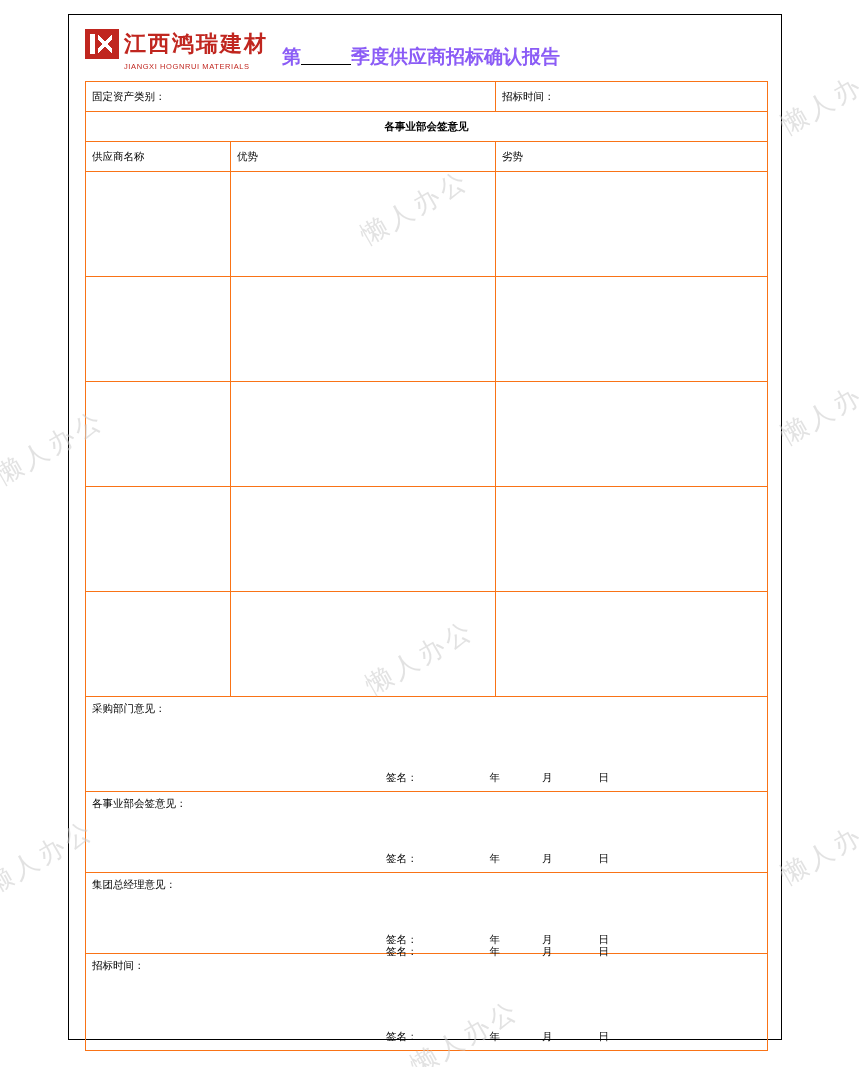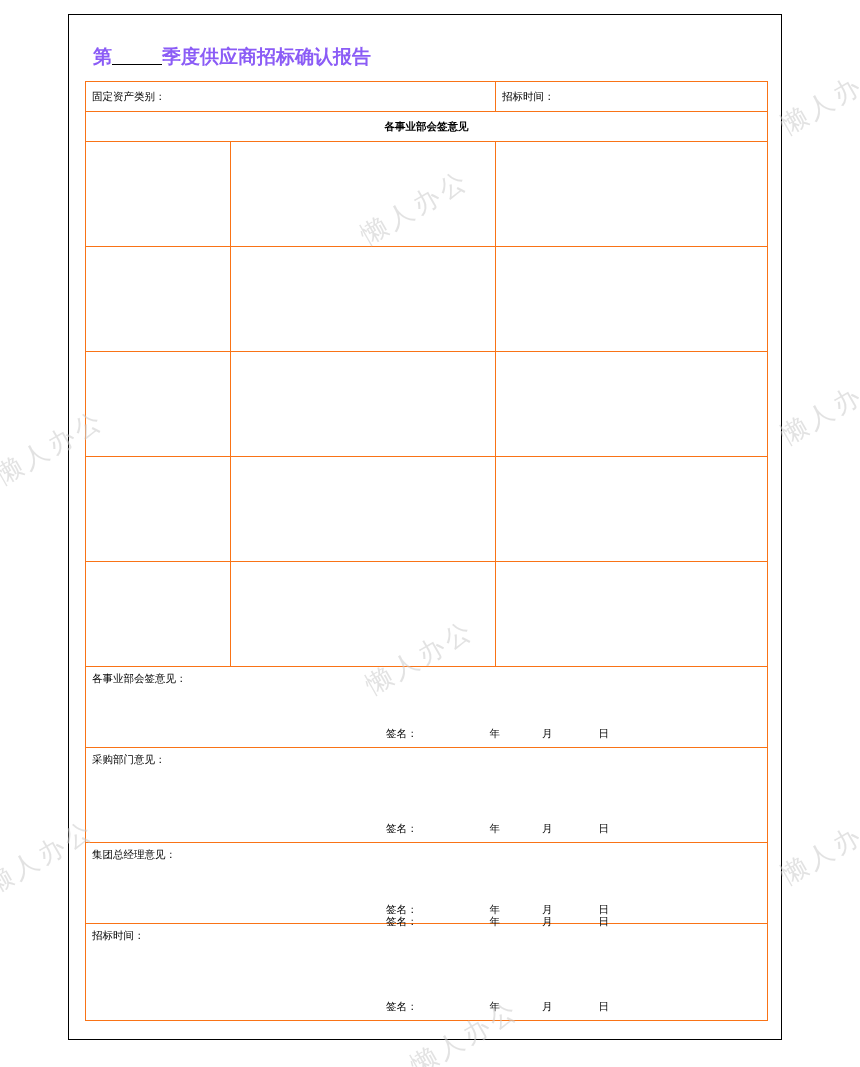--- a/index.html
+++ b/index.html
@@ -211,20 +211,27 @@
     <div class="wm" style="left:405px; top:1020px;">懒人办公</div>
     <div class="wm" style="left:775px; top:80px;">懒人办公</div>
     <div class="wm" style="left:775px; top:390px;">懒人办公</div>
     <div class="wm" style="left:775px; top:830px;">懒人办公</div>
   </div>
 
   <div class="sheet">
     <div class="sheet-inner">
 
       <div class="header">
+        <div class="logo">
+          <div class="logo-row">
+            <div class="logo-mark"></div>
+            <div class="logo-cn">江西鸿瑞建材</div>
+          </div>
+          <div class="logo-en">JIANGXI HOGNRUI MATERIALS</div>
+        </div>
         <div class="doc-title">
           <span>第</span><span class="blank-line"></span><span>季度供应商招标确认报告</span>
         </div>
       </div>
 
       <table>
         <colgroup>
           <col style="width:145px">
           <col style="width:265px">
           <col style="width:272px">
@@ -236,71 +243,82 @@
             </td>
             <td class="cell-label">
               <span>招标时间：</span>
             </td>
           </tr>
           <tr class="r-section">
             <td colspan="3" class="center bold">
               <span>各事业部会签意见</span>
             </td>
           </tr>
-
-          <tr class="r-body">
-            <td></td>
-            <td></td>
-            <td></td>
-          </tr>
-          <tr class="r-body">
-            <td></td>
-            <td></td>
-            <td></td>
-          </tr>
-          <tr class="r-body">
-            <td></td>
-            <td></td>
-            <td></td>
-          </tr>
-          <tr class="r-body">
-            <td></td>
-            <td></td>
-            <td></td>
-          </tr>
-          <tr class="r-body">
-            <td></td>
-            <td></td>
-            <td></td>
+          <tr class="r-head">
+            <td>
+              <span>供应商名称</span>
+            </td>
+            <td>
+              <span>优势</span>
+            </td>
+            <td>
+              <span>劣势</span>
+            </td>
+          </tr>
+
+          <tr class="r-body">
+            <td></td>
+            <td></td>
+            <td></td>
+          </tr>
+          <tr class="r-body">
+            <td></td>
+            <td></td>
+            <td></td>
+          </tr>
+          <tr class="r-body">
+            <td></td>
+            <td></td>
+            <td></td>
+          </tr>
+          <tr class="r-body">
+            <td></td>
+            <td></td>
+            <td></td>
+          </tr>
+          <tr class="r-body">
+            <td></td>
+            <td></td>
+            <td></td>
+          </tr>
+
+          <tr class="opinion">
+            <td colspan="3">
+              <div class="opinion-label">采购部门意见：</div>
+              <div class="sign-row">
+                <span class="sign-name">签名：</span>
+                <span class="sign-y">年</span>
+                <span class="sign-m">月</span>
+                <span class="sign-d">日</span>
+              </div>
+            </td>
           </tr>
 
           <tr class="opinion tight">
             <td colspan="3">
               <div class="opinion-label">各事业部会签意见：</div>
               <div class="sign-row">
                 <span class="sign-name">签名：</span>
                 <span class="sign-y">年</span>
                 <span class="sign-m">月</span>
                 <span class="sign-d">日</span>
               </div>
             </td>
           </tr>
 
-          <tr class="opinion">
-            <td colspan="3">
-              <div class="opinion-label">采购部门意见：</div>
-              <div class="sign-row">
-                <span class="sign-name">签名：</span>
-                <span class="sign-y">年</span>
-                <span class="sign-m">月</span>
-                <span class="sign-d">日</span>
-              </div>
-            </td>
-          </tr>
-
           <tr class="opinion tight">
             <td colspan="3">
               <div class="opinion-label">集团总经理意见：</div>
               <div class="sign-row">
                 <span class="sign-name">签名：</span>
                 <span class="sign-y">年</span>
                 <span class="sign-m">月</span>
                 <span class="sign-d">日</span>
               </div>
             </td>

